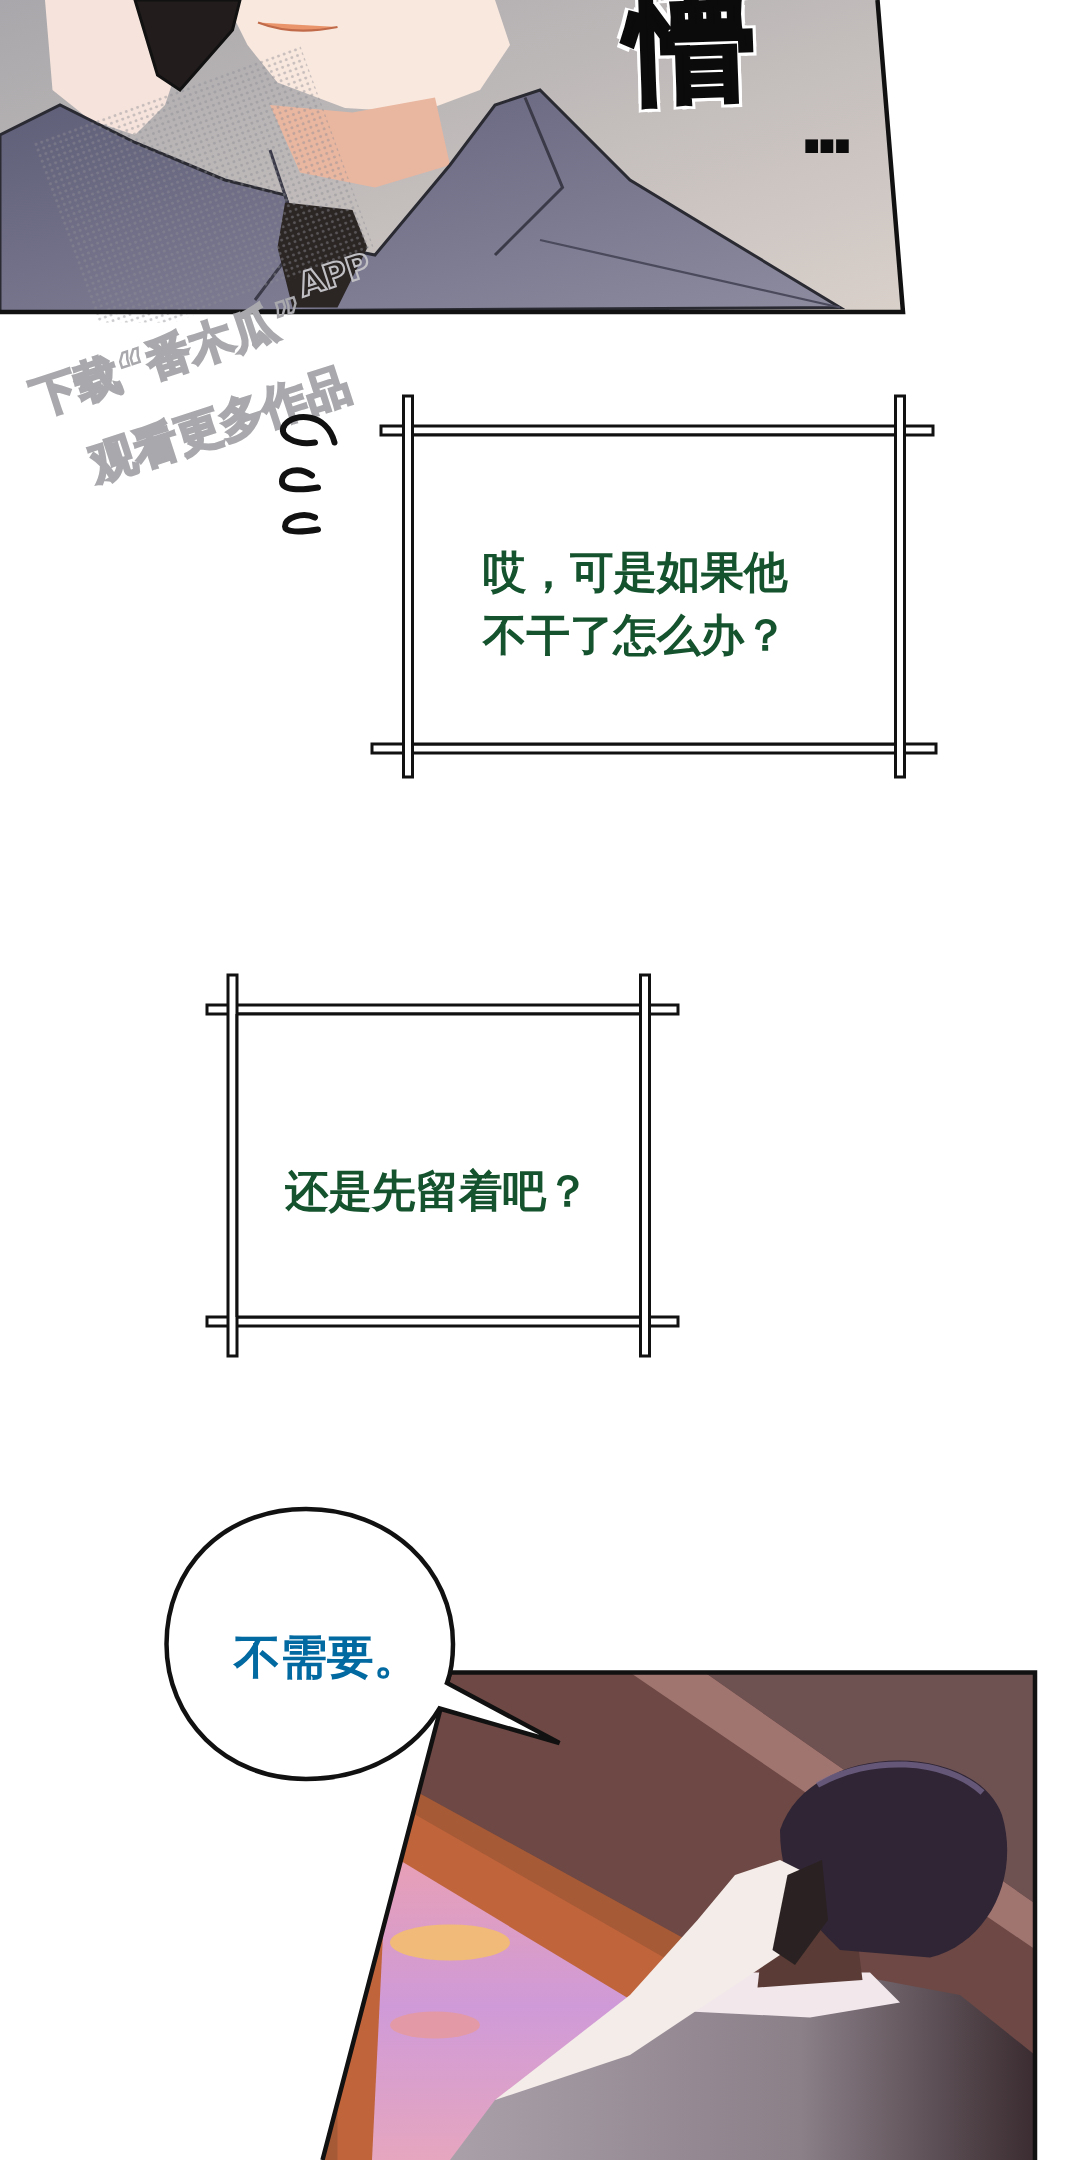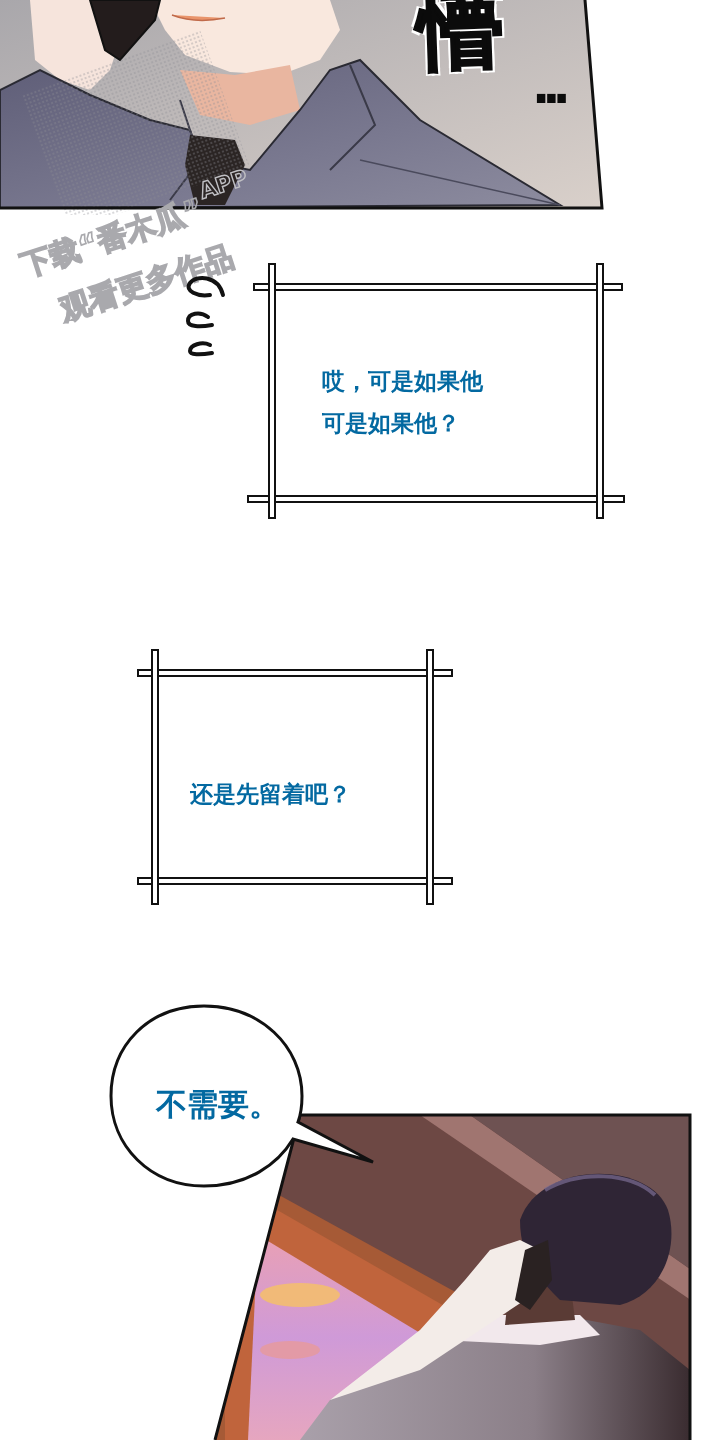--- a/index.html
+++ b/index.html
@@ -43,21 +43,21 @@
   .wm-app { left:196px; top:180px; font-size:22px; transform:rotate(-18deg); -webkit-text-stroke:1.4px #c0c0c4; }
 
   
   #swirls { left:178px; top:265px; width:60px; height:100px; }
 
   
   .narr { position:absolute; }
   .narr svg { position:absolute; left:0; top:0; overflow:visible; }
   .narr-text {
     position:absolute; font-family:"DejaVu Sans", sans-serif;
-    color:#0369a1; font-size:23px; line-height:42px; font-weight:bold;
+    color:#14532d; font-size:29px; line-height:42px; font-weight:bold;
     white-space:nowrap;
   }
   #narr1 { left:246px; top:262px; width:380px; height:258px; }
   #narr1 .narr-text { left:76px; top:98px; }
   #narr2 { left:136px; top:648px; width:318px; height:258px; }
   #narr2 .narr-text { left:54px; top:125px; }
 
   
   #bubble { left:108px; top:1004px; width:270px; height:190px; z-index:5; }
   #bubble svg { overflow:visible; }
@@ -141,21 +141,21 @@
 
       <rect x="29" y="28" width="322" height="206" fill="#fff" stroke="none"></rect>
       <line x1="29" y1="28" x2="351" y2="28"></line>
       <line x1="29" y1="234" x2="351" y2="234"></line>
       <line x1="29" y1="28" x2="29" y2="234"></line>
       <line x1="351" y1="28" x2="351" y2="234"></line>
     </g>
   </svg>
   <div class="narr-text">
     <div>哎，可是如果他</div>
-    <div>可是如果他？</div>
+    <div>不干了怎么办？</div>
   </div>
 </div>
 
 <div id="narr2" class="narr">
   <svg width="318" height="258">
     <g fill="none" stroke="#111" stroke-width="2">
       <rect x="2" y="22" width="314" height="6" fill="#fff"></rect>
       <rect x="2" y="230" width="314" height="6" fill="#fff"></rect>
       <rect x="16" y="2" width="6" height="254" fill="#fff"></rect>
       <rect x="291" y="2" width="6" height="254" fill="#fff"></rect>

